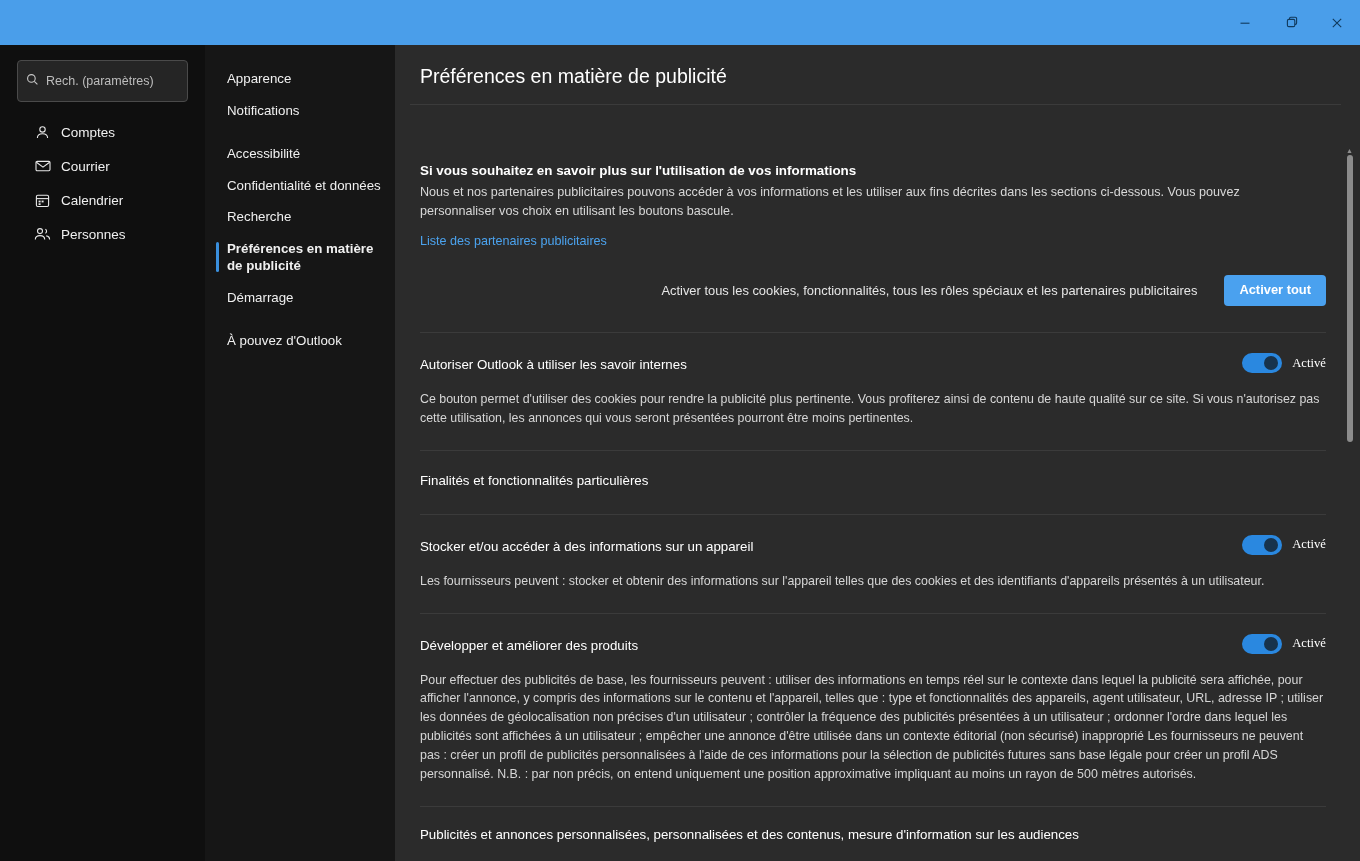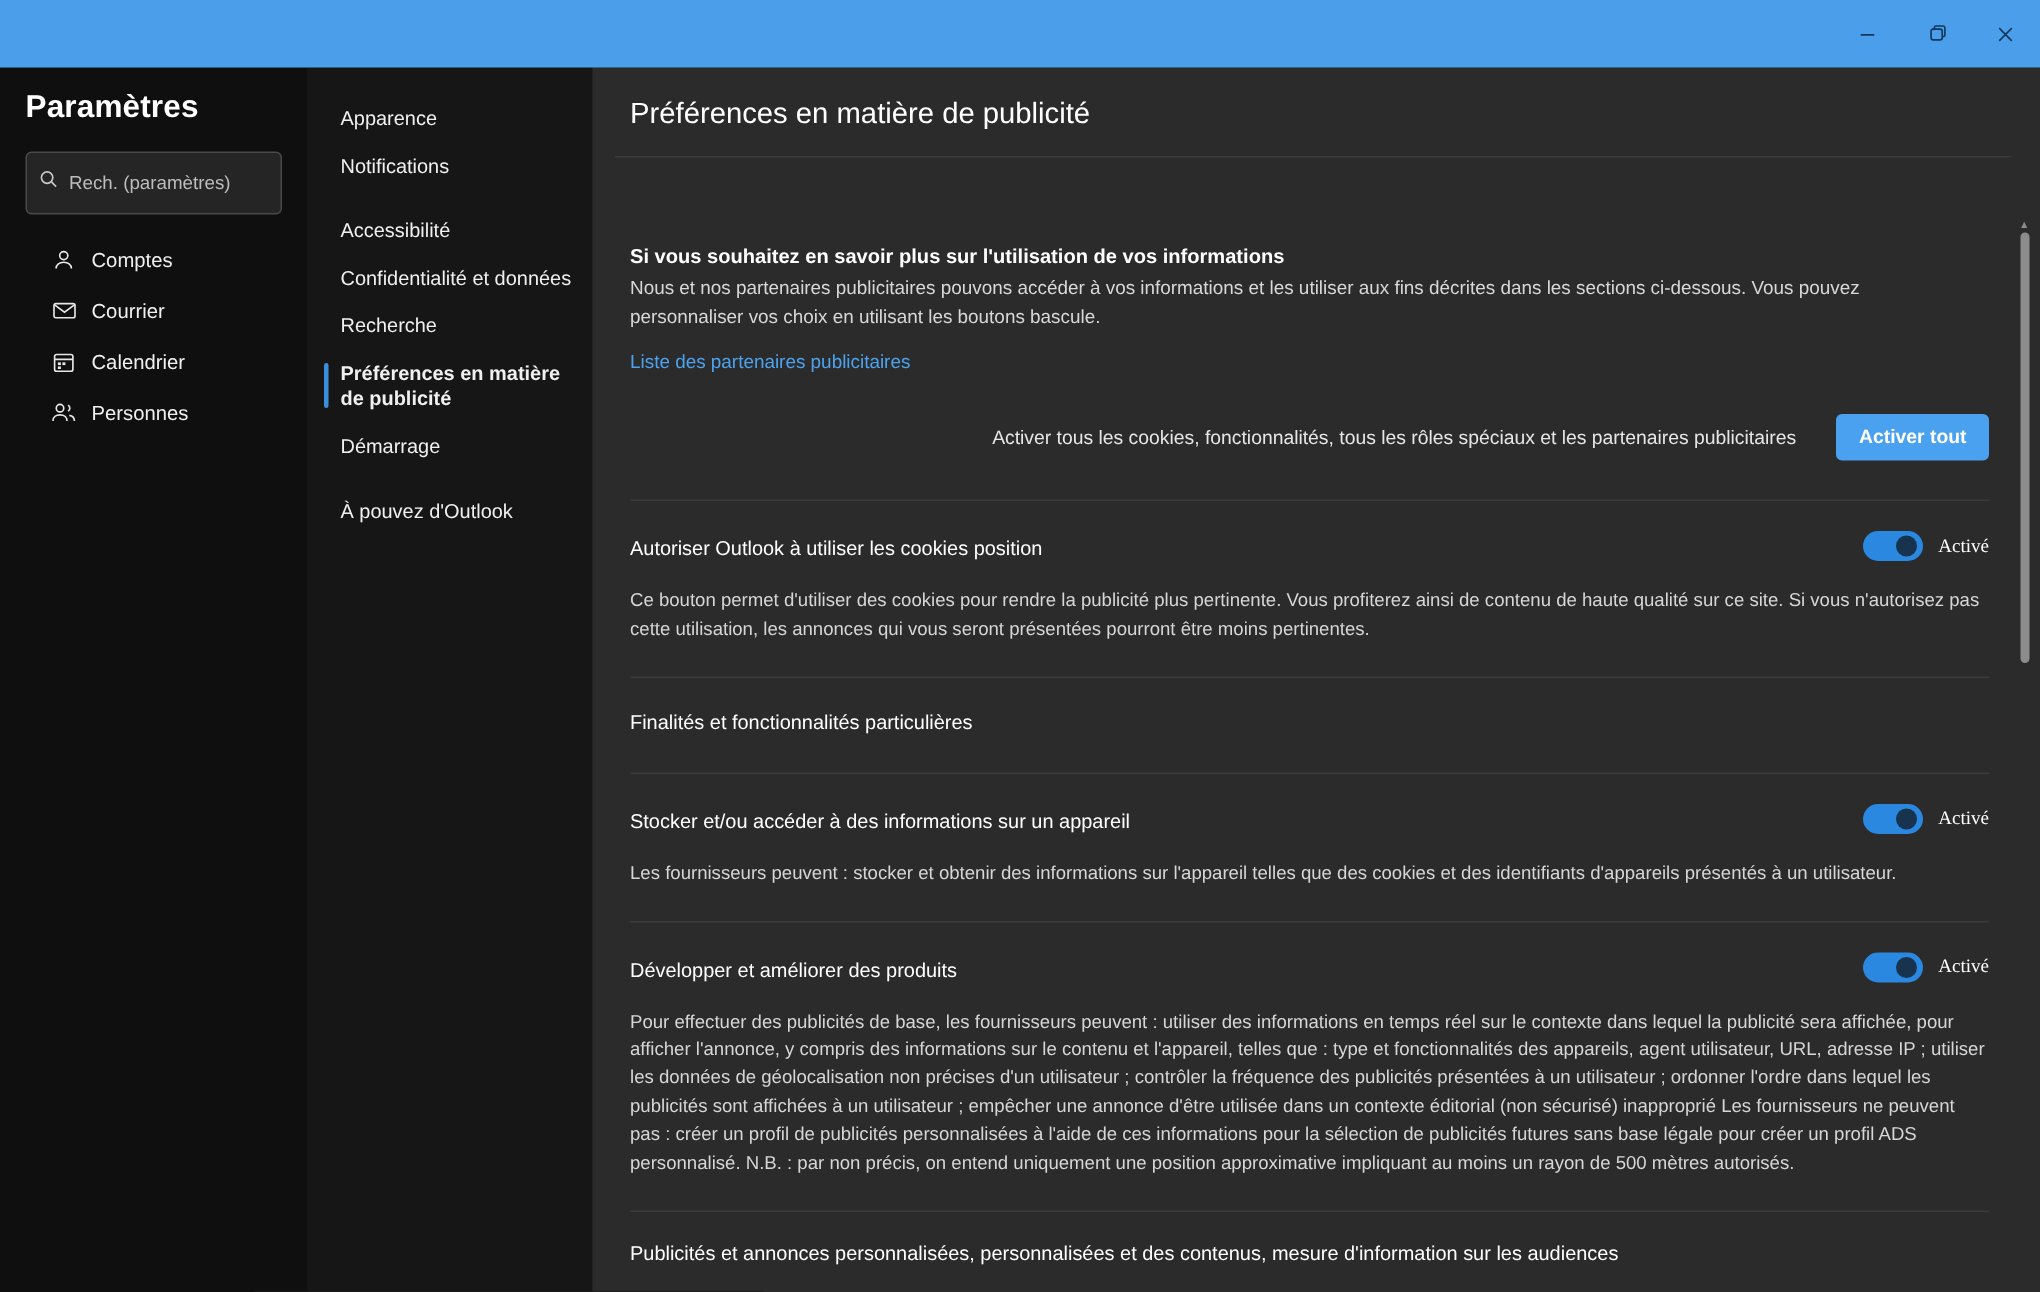--- a/index.html
+++ b/index.html
@@ -177,21 +177,20 @@
     <div class="win-btn">
       <svg width="12" height="12" viewBox="0 0 12 12" aria-hidden="true">
         <path d="M1.8 1.8l8.4 8.4M10.2 1.8l-8.4 8.4" stroke="#10395c" stroke-width="1.1" fill="none"></path>
       </svg>
     </div>
   </div>
 
   <div class="body-wrap">
 
     <div class="rail">
-      <div class="rail-title">Paramètres</div>
 
       <div class="search-wrap">
         <div class="search-box">
           <span>
             <svg width="13" height="13" viewBox="0 0 13 13" aria-hidden="true">
               <circle cx="5.4" cy="5.4" r="3.8" stroke="#c9c9c9" stroke-width="1.1" fill="none"></circle>
               <path d="M8.3 8.3l3.1 3.1" stroke="#c9c9c9" stroke-width="1.1" fill="none"></path>
             </svg>
           </span>
           <input class="search-input" type="text" placeholder="Rech. (paramètres)" style="">
@@ -286,21 +285,21 @@
         </div>
 
         <div class="enable-row">
           <span class="enable-label">Activer tous les cookies, fonctionnalités, tous les rôles spéciaux et les partenaires publicitaires</span>
           <button class="btn-primary">Activer tout</button>
         </div>
         <div class="sec-divider"></div>
 
         <div class="pref">
           <div class="pref-head">
-            <div class="pref-title">Autoriser Outlook à utiliser les cookies position</div>
+            <div class="pref-title">Autoriser Outlook à utiliser les savoir internes</div>
             <div class="toggle-wrap">
               <div class="switch">
                   <span class="knob"></span>
                 </div>
               <span class="switch-label">Activé</span>
             </div>
           </div>
           <div class="pref-desc">Ce bouton permet d'utiliser des cookies pour rendre la publicité plus pertinente. Vous profiterez ainsi de contenu de haute qualité sur ce site. Si vous n'autorisez pas cette utilisation, les annonces qui vous seront présentées pourront être moins pertinentes.</div>
         </div>
         <div class="sec-divider"></div>

